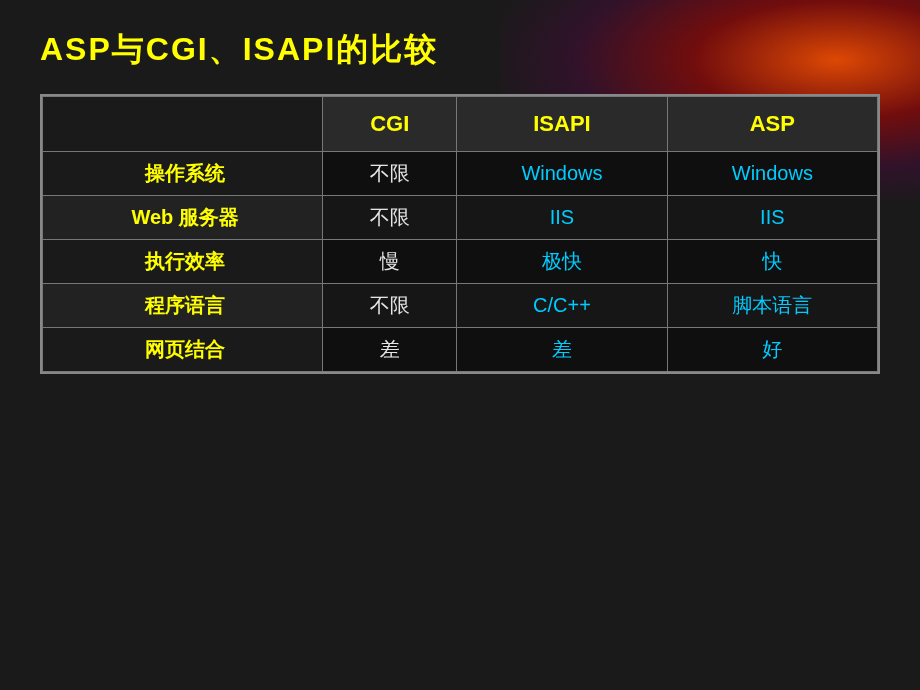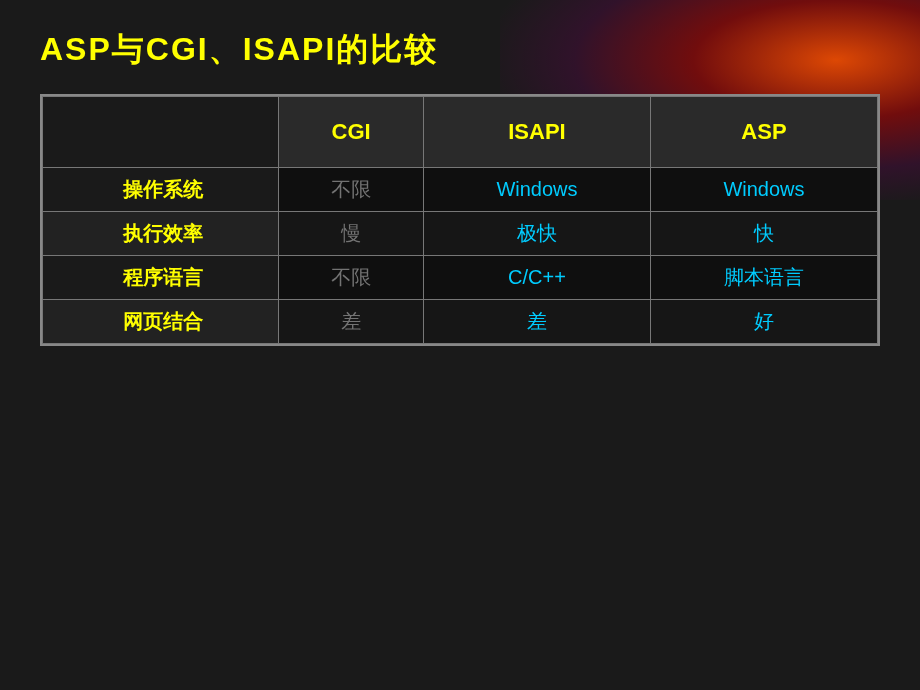--- a/index.html
+++ b/index.html
@@ -66,40 +66,40 @@
       font-size: 20px;
       min-width: 60px;
     }
 
     
     .header-row td {
       background-color: #2a2a2a;
       color: #ffff00;
       font-weight: bold;
       font-size: 22px;
-      padding: 22px 6px;
+      padding: 14px 6px;
     }
 
     .header-row td:first-child {
       background-color: #1a1a1a;
     }
 
     
     td.row-label {
       color: #ffff00;
       font-weight: bold;
       background-color: #1e1e1e;
       text-align: center;
       font-size: 20px;
       padding-left: 11px;
     }
 
     
     td.cgi-col {
-      color: #737373;
+      color: #e5e5e5;
       background-color: #111;
     }
 
     td.isapi-col {
       color: #00ccff;
       background-color: #0d0d1a;
     }
 
     td.asp-col {
       color: #00ccff;
@@ -148,20 +148,26 @@
         </tr>
       </thead>
       <tbody id="table-body">
       <tr>
             <td class="row-label">操作系统</td>
             <td class="cgi-col">不限</td>
             <td class="isapi-col">Windows</td>
             <td class="asp-col">Windows</td>
           </tr>
           <tr>
+            <td class="row-label">Web 服务器</td>
+            <td class="cgi-col">不限</td>
+            <td class="isapi-col">IIS</td>
+            <td class="asp-col">IIS</td>
+          </tr>
+          <tr>
             <td class="row-label">执行效率</td>
             <td class="cgi-col">慢</td>
             <td class="isapi-col">极快</td>
             <td class="asp-col">快</td>
           </tr>
           <tr>
             <td class="row-label">程序语言</td>
             <td class="cgi-col">不限</td>
             <td class="isapi-col">C/C++</td>
             <td class="asp-col">脚本语言</td>

